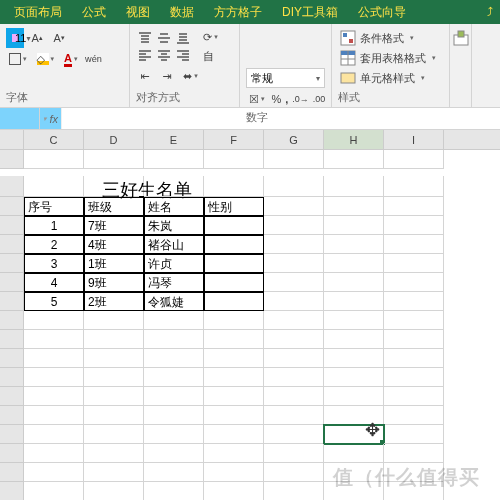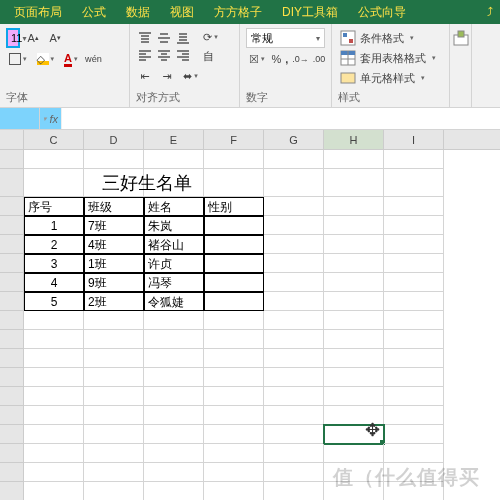--- a/index.html
+++ b/index.html
@@ -7,31 +7,31 @@
 
 .ribbon-tabs { background: #217346; color: #fde047; display: flex; height: 24px; align-items: center; padding-left: 4px; }
 .ribbon-tabs .tab { padding: 0 10px; height: 24px; line-height: 24px; font-size: 12px; cursor: pointer; }
 .ribbon-tabs .share { margin-left: auto; width: 20px; text-align: center; }
 
 .ribbon-body { background: #f1f1f1; border-bottom: 1px solid #d4d4d4; height: 84px; display: flex; }
 .group { border-right: 1px solid #d4d4d4; padding: 4px 6px 0 6px; display: flex; flex-direction: column; position: relative; }
 .group-label { font-size: 11px; color: #666; margin-top: auto; padding-bottom: 2px; }
 .group-row { display: flex; align-items: center; gap: 4px; margin-bottom: 2px; }
 
-.font-size-box { width: 14px; height: 20px; border: 2px solid #0ea5e9; background: #f0abfc; display: flex; align-items: center; padding: 0 3px; font-size: 11px; }
+.font-size-box { width: 14px; height: 20px; border: 6px solid #0ea5e9; background: #f0abfc; display: flex; align-items: center; padding: 0 3px; font-size: 11px; }
 .font-size-box::after { content: "▾"; margin-left: auto; font-size: 8px; color: #666; }
 .btn-sm { width: 18px; height: 18px; display: flex; align-items: center; justify-content: center; font-size: 11px; color: #444; cursor: pointer; }
 .btn-wide { padding: 0 3px; height: 18px; display: flex; align-items: center; font-size: 11px; color: #444; gap: 1px; cursor: pointer; }
 .dd::after { content: "▾"; font-size: 7px; color: #666; margin-left: 1px; }
 
 .align-grid { display: grid; grid-template-columns: repeat(3, 18px); gap: 1px; }
 .align-btn { width: 18px; height: 16px; display: flex; align-items: center; justify-content: center; cursor: pointer; }
 .align-btn svg { width: 14px; height: 12px; }
 
-.number-format { width: 90px; height: 20px; border: 1px solid #ccc; background: #fff; display: flex; align-items: center; padding: 0 4px; font-size: 11px; }
+.number-format { width: 90px; height: 20px; border: 1px solid #ccc; background: #fff; display: flex; align-items: center; padding: 0 4px; font-size: 11px; margin-top: 40px; }
 .number-format::after { content: "▾"; margin-left: auto; font-size: 8px; color: #666; }
 
 .style-item { display: flex; align-items: center; gap: 4px; height: 20px; font-size: 11px; color: #444; cursor: pointer; padding: 0 2px; }
 .style-item svg { width: 16px; height: 16px; }
 .style-item::after { content: "▾"; font-size: 7px; color: #666; margin-left: 2px; }
 
 .formula-bar { height: 22px; border-bottom: 1px solid #d4d4d4; display: flex; align-items: center; background: #7dd3fc; }
 .name-box { width: 40px; border-right: 1px solid #d4d4d4; height: 100%; padding: 0 4px; font-size: 11px; display: flex; align-items: center; }
 .fx { width: 22px; text-align: center; font-style: italic; color: #666; font-size: 11px; border-right: 1px solid #eee; height: 100%; display: flex; align-items: center; justify-content: center; }
 .fx::before { content: "▾"; font-size: 7px; color: #999; margin-right: 3px; }
@@ -41,39 +41,39 @@
 .col-headers { display: flex; height: 20px; background: #e6e6e6; border-bottom: 1px solid #ccc; }
 .select-all { width: 24px; border-right: 1px solid #ccc; background: #e6e6e6; }
 .col-h { width: 60px; border-right: 1px solid #ccc; text-align: center; font-size: 11px; color: #444; line-height: 20px; cursor: pointer; }
 .col-h.active { background: #d3e0cf; }
 
 .rows { }
 .row { display: flex; height: 19px; }
 .row-h { width: 24px; background: #e6e6e6; border-right: 1px solid #ccc; border-bottom: 1px solid #ccc; text-align: center; font-size: 11px; color: #444; line-height: 19px; cursor: pointer; }
 .cell { width: 60px; border-right: 1px solid #d4d4d4; border-bottom: 1px solid #d4d4d4; font-size: 12px; line-height: 19px; padding: 0 3px; overflow: hidden; white-space: nowrap; position: relative; }
 .row.tall { height: 28px; }
-.row.tall .cell, .row.tall .row-h { line-height: 28px; }
+.row.tall .cell, .row.tall .row-h { line-height: 28px; margin-top: 7px; }
 
 .title-cell { font-size: 18px; font-weight: 400; text-align: center; }
 .bordered { border: 1px solid #000 !important; }
 .center { text-align: center; }
 .selected { outline: 2px solid #217346; outline-offset: -1px; }
 .fill-handle { position: absolute; right: -3px; bottom: -3px; width: 6px; height: 6px; background: #217346; }
 
 .watermark { position: absolute; right: 20px; bottom: 10px; font-size: 20px; color: rgba(0,0,0,0.18); font-weight: bold; letter-spacing: 1px; pointer-events: none; }
 .cursor-icon { position: absolute; right: 120px; bottom: 60px; font-size: 18px; color: #333; pointer-events: none; }
 </style>
 </head>
 <body>
 
 <div class="ribbon-tabs">
   <div class="tab">页面布局</div>
   <div class="tab">公式</div>
+  <div class="tab">视图</div>
   <div class="tab">数据</div>
-  <div class="tab">视图</div>
   <div class="tab">方方格子</div>
   <div class="tab">DIY工具箱</div>
   <div class="tab">公式向导</div>
   <div class="share">⤴</div>
 </div>
 
 <div class="ribbon-body">
 
   <div class="group" style="width:130px">
     <div class="group-row">

